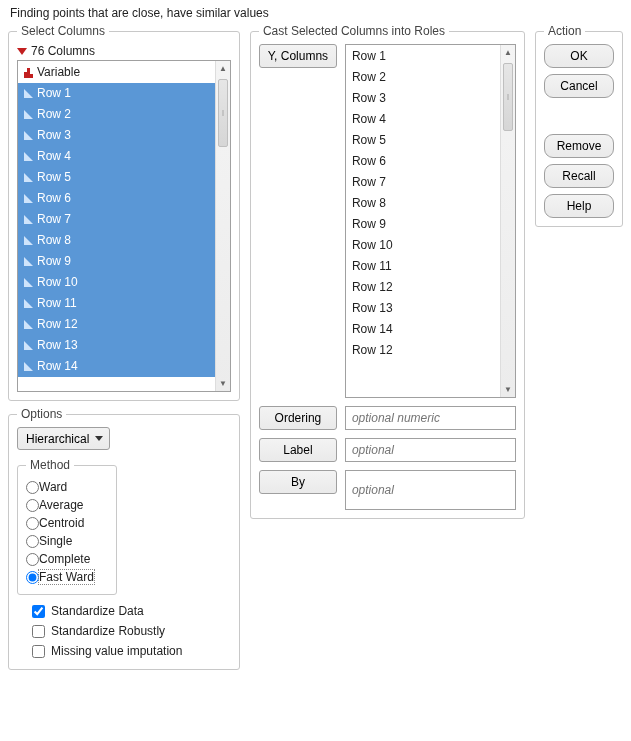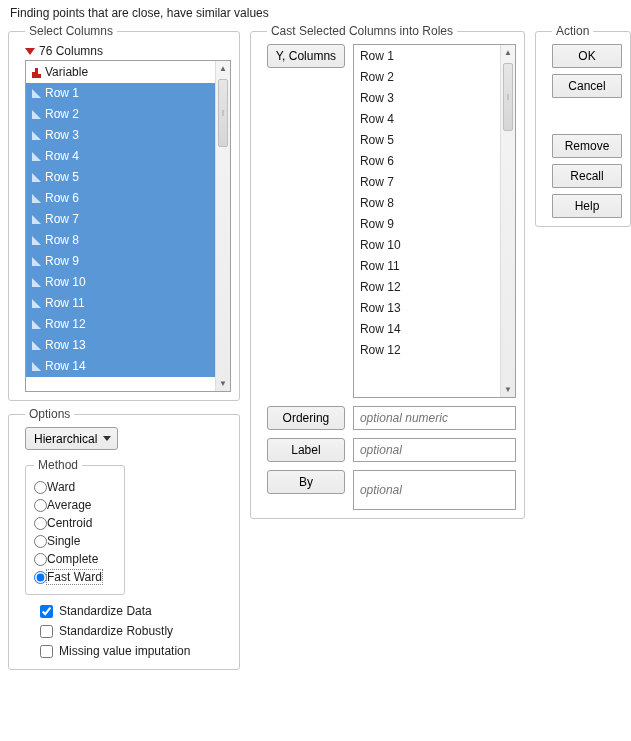--- a/index.html
+++ b/index.html
@@ -31,21 +31,21 @@
   .caption { margin: 0 0 4px 2px; }
 
   .cols { display: flex; gap: 10px; align-items: flex-start; }
   .left-col { width: 236px; display: flex; flex-direction: column; gap: 6px; }
   .mid-col  { width: 280px; }
   .right-col{ width: 88px; }
 
   fieldset {
     border: 1px solid var(--border);
     border-radius: 3px;
-    padding: 6px 8px 8px 16px;
+    padding: 6px 8px 8px 8px;
     margin: 0;
   }
   legend {
     padding: 0 4px;
     color: #444;
     font-size: var(--fs);
   }
 
   
   .col-count {
@@ -182,21 +182,21 @@
   .check-row { display:flex; align-items:center; gap:6px; height:20px;margin-left:15px; }
   .check-row input { margin:0; width:13px; height:13px; }
 
   
   .action-stack { display:flex; flex-direction:column; gap:6px; align-items:center; }
   .action-btn {
     width: 70px; height: 24px;
     font: inherit;
     background: linear-gradient(var(--btn-face), var(--btn-face2));
     border: 1px solid var(--btn-border);
-    border-radius: 1px;
+    border-radius: 9px;
   }
   .gap { height: 24px; }
 </style>
 </head>
 <body>
 
 <div class="caption">Finding points that are close, have similar values</div>
 
 <div class="cols">
 

